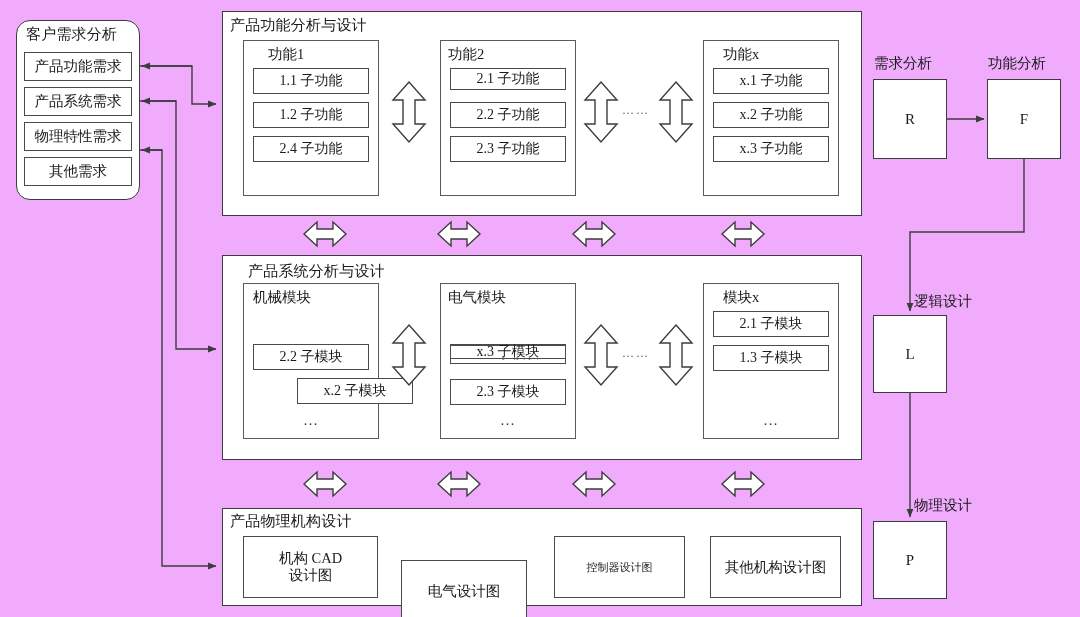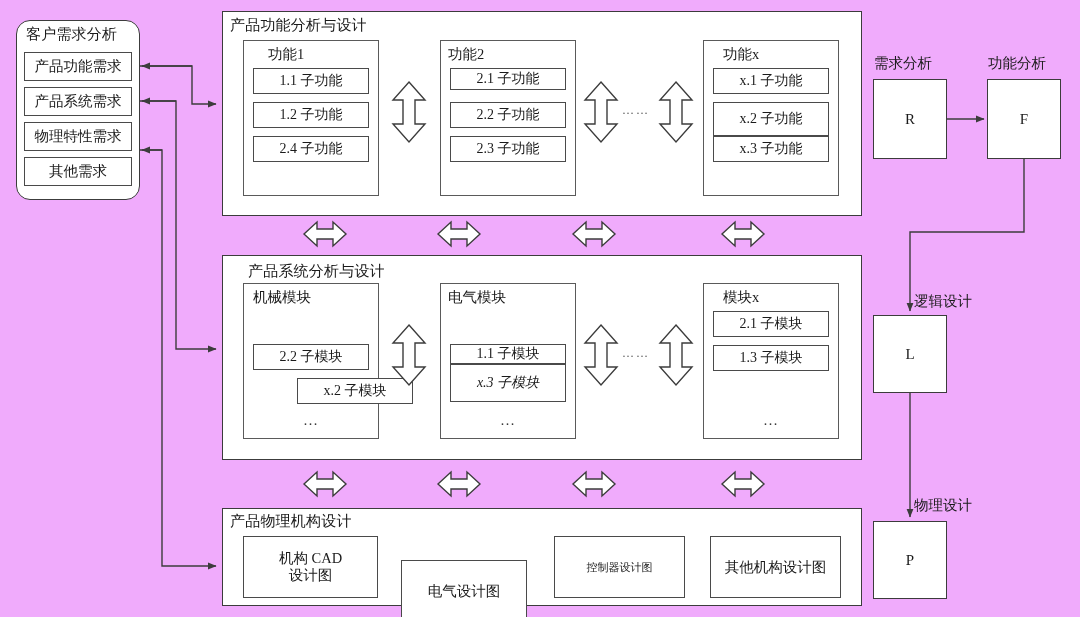--- a/index.html
+++ b/index.html
@@ -127,38 +127,39 @@
 
   <div class="abs group-box" style="left:440px; top:40px; width:136px; height:156px;"></div>
   <div class="group-title" style="left:448px; top:45px;">功能2</div>
   <div class="abs leaf-box sub-box" style="left:450px; top:68px; width:116px; height:22px;">2.1 子功能</div>
   <div class="abs leaf-box sub-box" style="left:450px; top:102px; width:116px; height:26px;">2.2 子功能</div>
   <div class="abs leaf-box sub-box" style="left:450px; top:136px; width:116px; height:26px;">2.3 子功能</div>
 
   <div class="abs group-box" style="left:703px; top:40px; width:136px; height:156px;"></div>
   <div class="group-title" style="left:723px; top:45px;">功能x</div>
   <div class="abs leaf-box sub-box" style="left:713px; top:68px; width:116px; height:26px;">x.1 子功能</div>
-  <div class="abs leaf-box sub-box" style="left:713px; top:102px; width:116px; height:34px;">x.2 子功能</div>
+  <div class="abs leaf-box sub-box" style="left:713px; top:102px; width:116px; height:26px;">x.2 子功能</div>
   <div class="abs leaf-box sub-box" style="left:713px; top:136px; width:116px; height:26px;">x.3 子功能</div>
 
   <div class="dots-h" style="left:622px; top:103px;">……</div>
 
   <div class="abs panel" style="left:222px; top:255px; width:640px; height:205px;"></div>
   <div class="panel-title" style="left:248px; top:262px;">产品系统分析与设计</div>
 
   <div class="abs group-box" style="left:243px; top:283px; width:136px; height:156px;"></div>
   <div class="group-title" style="left:253px; top:288px;">机械模块</div>
   <div class="abs leaf-box sub-box" style="left:253px; top:344px; width:116px; height:26px;">2.2 子模块</div>
   <div class="abs leaf-box sub-box" style="left:253px; top:378px; width:116px; height:26px;margin-left:44px;">x.2 子模块</div>
   <div class="ellipsis-v" style="left:253px; top:412px; width:116px;">…</div>
 
   <div class="abs group-box" style="left:440px; top:283px; width:136px; height:156px;"></div>
   <div class="group-title" style="left:448px; top:288px;">电气模块</div>
   <div class="abs leaf-box sub-box" style="left:450px; top:311px; width:116px; height:20px;margin-top:33px;">1.1 子模块</div>
-  <div class="abs leaf-box sub-box" style="left:450px; top:364px; width:116px; height:38px;font-style:italic;">x.3 子模块</div>
+  <div class="abs leaf-box sub-box" style="left:450px; top:345px; width:116px; height:14px;">x.3 子模块</div>
+  <div class="abs leaf-box sub-box" style="left:450px; top:379px; width:116px; height:26px;">2.3 子模块</div>
   <div class="ellipsis-v" style="left:450px; top:412px; width:116px;">…</div>
 
   <div class="abs group-box" style="left:703px; top:283px; width:136px; height:156px;"></div>
   <div class="group-title" style="left:723px; top:288px;">模块x</div>
   <div class="abs leaf-box sub-box" style="left:713px; top:311px; width:116px; height:26px;">2.1 子模块</div>
   <div class="abs leaf-box sub-box" style="left:713px; top:345px; width:116px; height:26px;">1.3 子模块</div>
   <div class="ellipsis-v" style="left:713px; top:412px; width:116px;">…</div>
 
   <div class="dots-h" style="left:622px; top:346px;">……</div>
 

